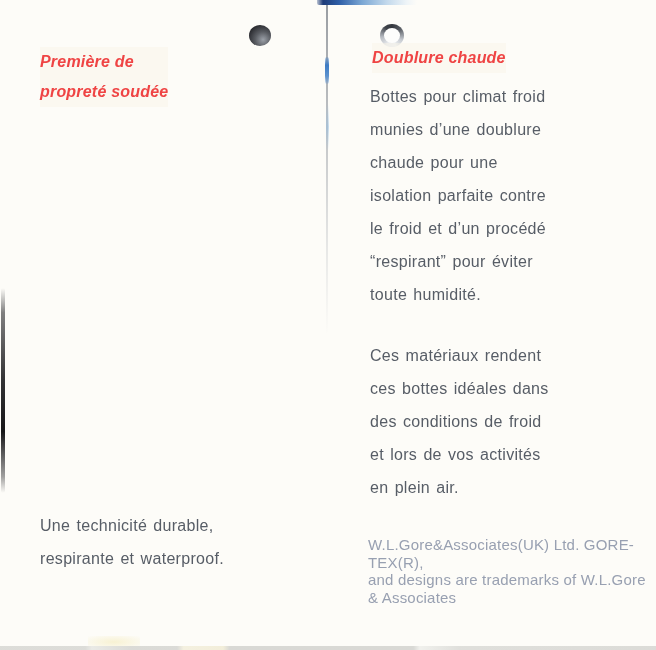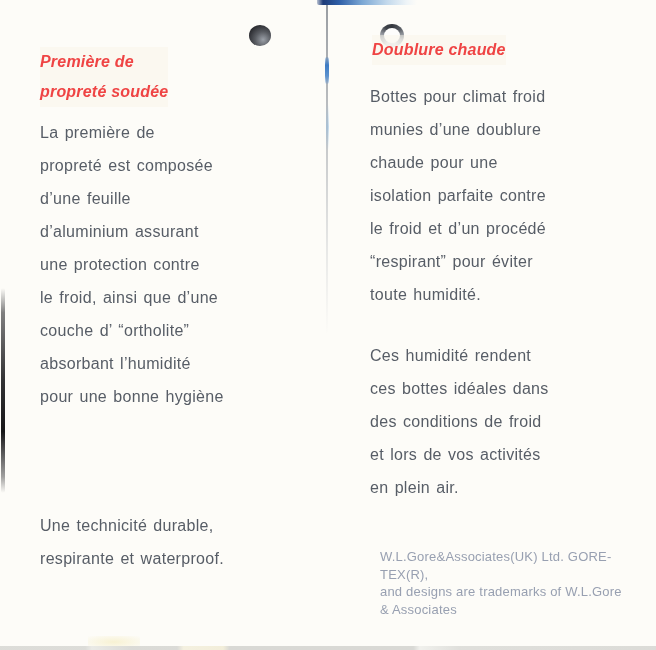--- a/index.html
+++ b/index.html
@@ -17,36 +17,36 @@
   .hd {
     position:absolute; margin:0;
     font-weight:700; font-size:16px; line-height:30px;
     color:#ef4444; letter-spacing:0.2px;
     white-space:pre-line;
     background:rgba(249,244,231,0.45);
     font-style:italic;
   }
   .hd1 { left:40px; top:47px; }
   .hd2 { left:40px; top:444px; }
-  .hd3 { left:45px; top:35px; }
+  .hd3 { left:45px; top:43px; }
 
   .body {
     position:absolute; margin:0;
     font-size:16px; line-height:33px;
     color:#575d66; letter-spacing:0.3px; word-spacing:1.5px;
     white-space:pre-line;
   }
   .p1 { left:40px; top:116px; }
   .p2 { left:40px; top:497px;margin-top:12px; }
   .p3 { left:43px; top:80px; }
   .p4 { left:43px; top:339px; }
 
   .legal {
-    position:absolute; left:41px; top:536px; margin:12px;
-    font-size:13px; line-height:17.5px;
+    position:absolute; left:41px; top:536px; margin:0;
+    font-size:15px; line-height:17.5px;
     color:#98a0b1; letter-spacing:0.2px;
     white-space:pre-line;
   }
 
   
   .hole { position:absolute; border-radius:50%; }
   .hole-filled {
     left:249px; top:25px; width:22px; height:21px;
     background:radial-gradient(circle at 64% 70%, #9ba0a8 0%, #5a5d63 38%, #2a2b30 75%, #202125 100%);
   }
@@ -89,46 +89,37 @@
 </style>
 </head>
 <body>
 
 <div class="scan">
 
   <div class="panel panel-left">
     <div class="hole hole-filled"></div>
     <h2 class="hd hd1">Première de
 propreté soudée</h2>
-    <p class="body p1">La première de
-propreté est composée
-d’une feuille
-d’aluminium assurant
-une protection contre
-le froid, ainsi que d’une
-couche d’ “ortholite”
-absorbant l’humidité
-pour une bonne hygiène</p>
     <p class="body p2">Une technicité durable,
 respirante et waterproof.</p>
   </div>
 
   <div class="panel panel-right">
     <div class="hole hole-open">
       <div class="hole-core"></div>
     </div>
     <h2 class="hd hd3">Doublure chaude</h2>
     <p class="body p3">Bottes pour climat froid
 munies d’une doublure
 chaude pour une
 isolation parfaite contre
 le froid et d’un procédé
 “respirant” pour éviter
 toute humidité.</p>
-    <p class="body p4">Ces humidité rendent
+    <p class="body p4">Ces matériaux rendent
 ces bottes idéales dans
 des conditions de froid
 et lors de vos activités
 en plein air.</p>
     <p class="legal">W.L.Gore&amp;Associates(UK) Ltd. GORE-TEX(R),
 and designs are trademarks of W.L.Gore
 &amp; Associates</p>
   </div>
 
   <div class="seam-line"></div>

